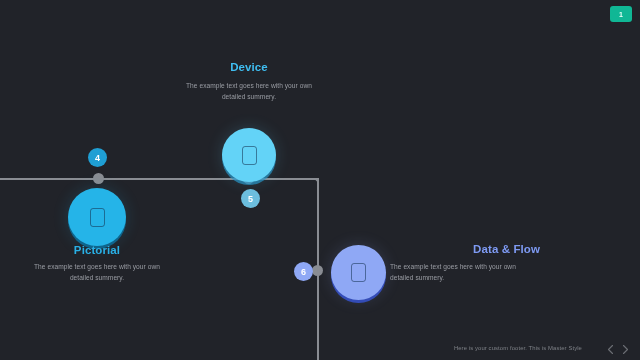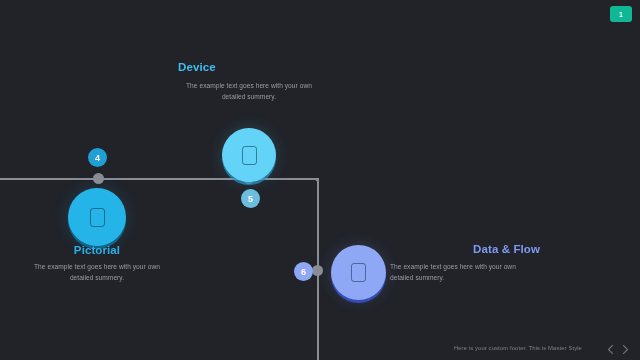--- a/index.html
+++ b/index.html
@@ -64,21 +64,21 @@
   .b6 { width:19px; height:19px; left:294px; top:262px; background:#8fa8f5; }
 
   
   .label {
     position:absolute; font-weight:700; font-size:11.5px; letter-spacing:.1px;
   }
   .desc {
     position:absolute; font-size:6.6px; line-height:1.72;
     color:#9a9da4; letter-spacing:.05px;
   }
-  .t-device   { left:178px; top:61px; width:142px; color:#3fbdf0; }
+  .t-device   { left:178px; top:61px; width:142px; text-align:center; color:#3fbdf0; }
   .d-device   { left:178px; top:80px; width:142px; text-align:center; }
   .t-pictorial{ left:26px; top:244px; width:142px; text-align:center; color:#29b0e6; }
   .d-pictorial{ left:26px; top:261px; width:142px; text-align:center; }
   .t-dataflow { left:390px; top:243px; width:150px; text-align:right; color:#7e9af3; }
   .d-dataflow { left:390px; top:261px; width:150px; text-align:left; }
 
   
   .corner-badge {
     position:absolute; right:8px; top:6px;
     width:22px; height:16px; border-radius:3px;

